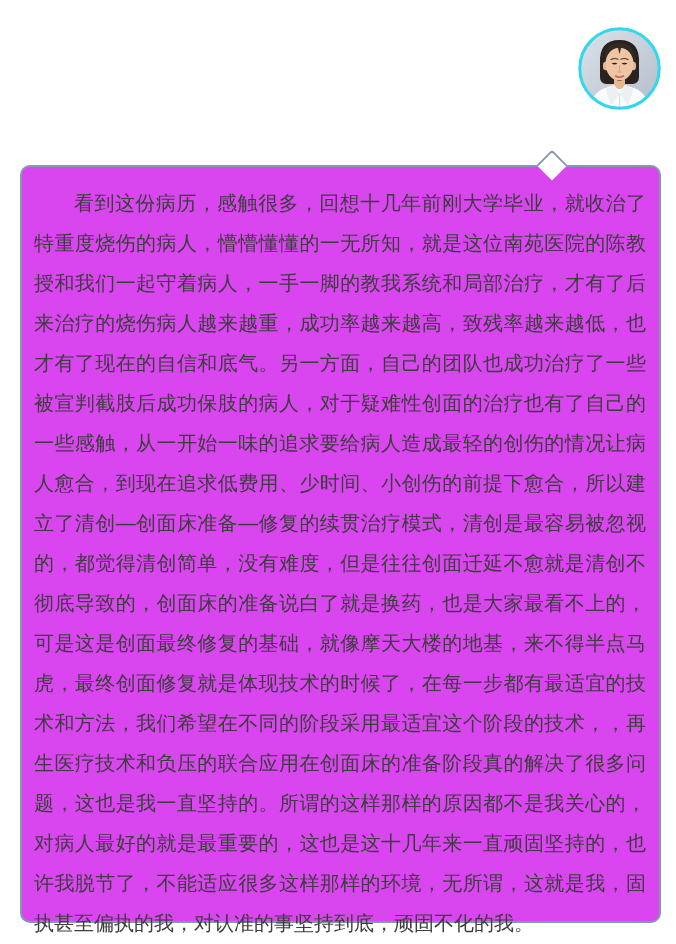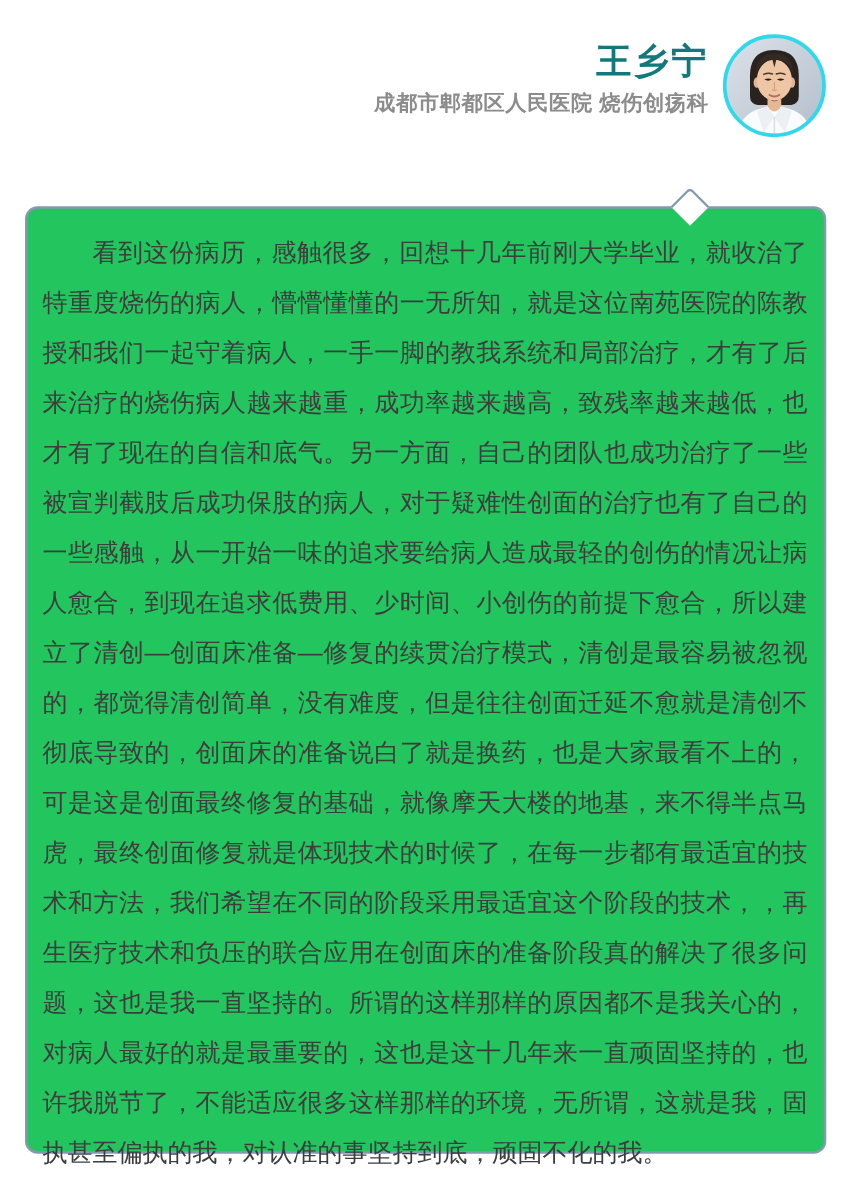--- a/index.html
+++ b/index.html
@@ -55,21 +55,21 @@
 
   
   .bubble {
     position: absolute;
     top: 165px;
     left: 20px;
     width: 641px;
     height: 758px;
     border: 2px solid var(--bubble-border, #8399B0);
     border-radius: 10px;
-    background: #22c55e;
+    background: #d946ef;
   }
   .bubble-tail {
     position: absolute;
     top: -13px;
     left: 519px;
     width: 22px;
     height: 22px;
     background: #fff;
     border-top: 2px solid var(--bubble-border, #8399B0);
     border-left: 2px solid var(--bubble-border, #8399B0);
@@ -84,24 +84,20 @@
     color: var(--body-text, #3D3D3D);
     text-align: justify;
     text-indent: 2em;
   }
 </style>
 </head>
 <body>
 
 <div class="page">
 
-  <div class="header-text">
-    <div class="doctor-name">王乡宁</div>
-    <div class="affiliation">成都市郫都区人民医院 烧伤创疡科</div>
-  </div>
 
   <div class="avatar">
     <svg width="83" height="83" viewBox="0 0 83 83">
       <defs>
         <clipPath id="avc">
             <circle cx="41.5" cy="41.5" r="38.8"></circle>
           </clipPath>
         <linearGradient id="avbg" x1="0" y1="0" x2="1" y2="1">
           <stop offset="0" stop-color="#dde3ea"></stop>
           <stop offset="1" stop-color="#b2bdca"></stop>

